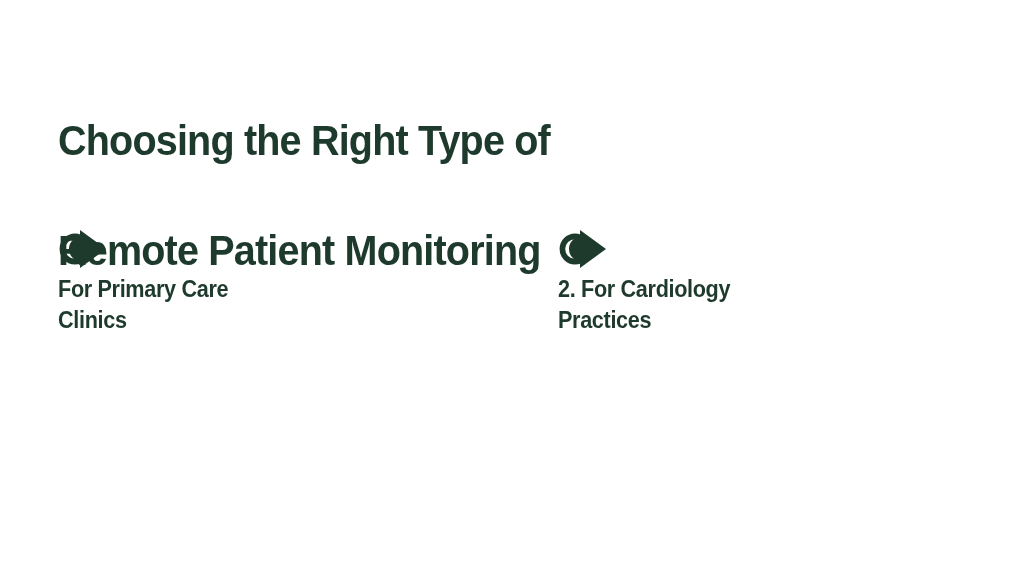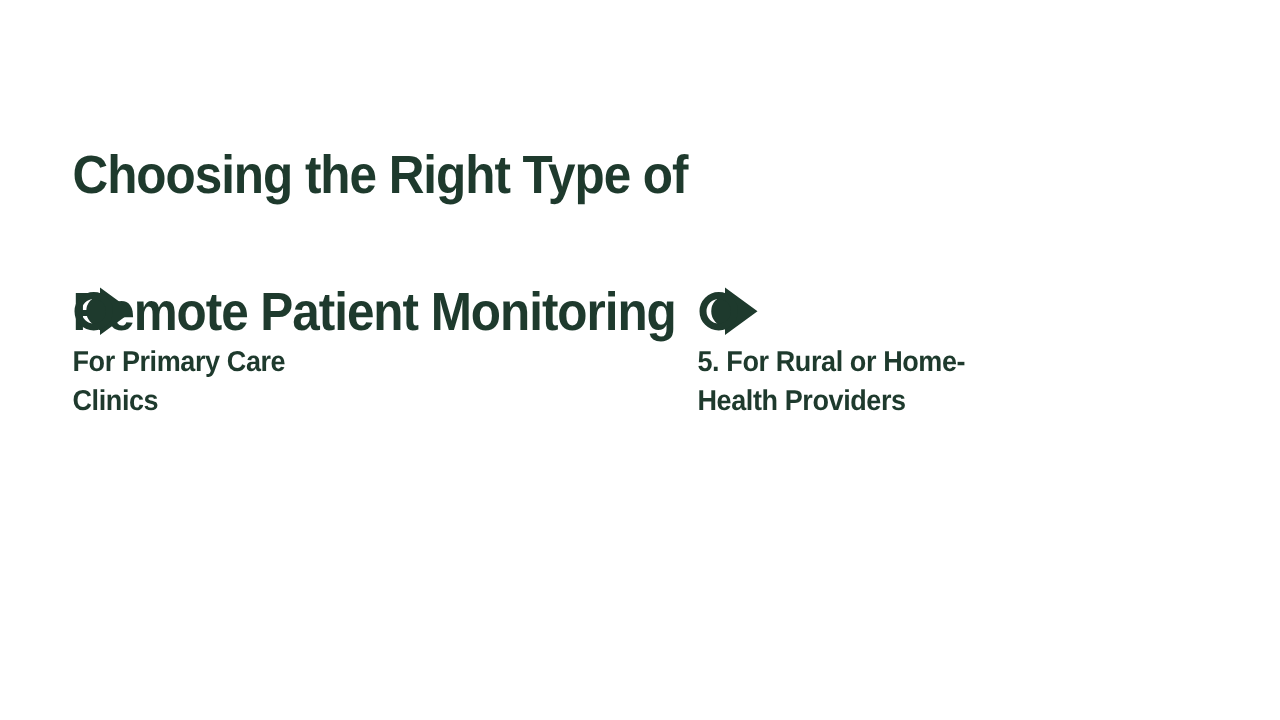--- a/index.html
+++ b/index.html
@@ -102,28 +102,28 @@
     <div class="item item-row-1">
       <span class="item-icon">
         <svg viewBox="0 0 52 46" xmlns="http://www.w3.org/2000/svg">
           <path d="M22 4 L22 10.5 A12.6 12.6 0 0 0 22 35.5 L22 42 L48 23 Z" fill="#1e3a2d"></path>
           <circle cx="17" cy="23" r="12.6" fill="none" stroke="#1e3a2d" stroke-width="5.6"></circle>
         </svg>
       </span>
       <span class="item-text"><span>For Primary Care</span><br><span>Clinics</span></span>
     </div>
 
-
-
-
-    <div class="item item-row-3">
+    <div class="item item-row-1">
       <span class="item-icon">
         <svg viewBox="0 0 52 46" xmlns="http://www.w3.org/2000/svg">
           <path d="M22 4 L22 10.5 A12.6 12.6 0 0 0 22 35.5 L22 42 L48 23 Z" fill="#1e3a2d"></path>
           <circle cx="17" cy="23" r="12.6" fill="none" stroke="#1e3a2d" stroke-width="5.6"></circle>
         </svg>
       </span>
-      <span class="item-text"><span>5. For Rural or Home-</span><br><span>Health Providers</span></span>
+      <span class="item-text"><span>2. For Cardiology</span><br><span>Practices</span></span>
     </div>
+
+
+
 
 
   </div>
 </div>
 
 </body></html>

